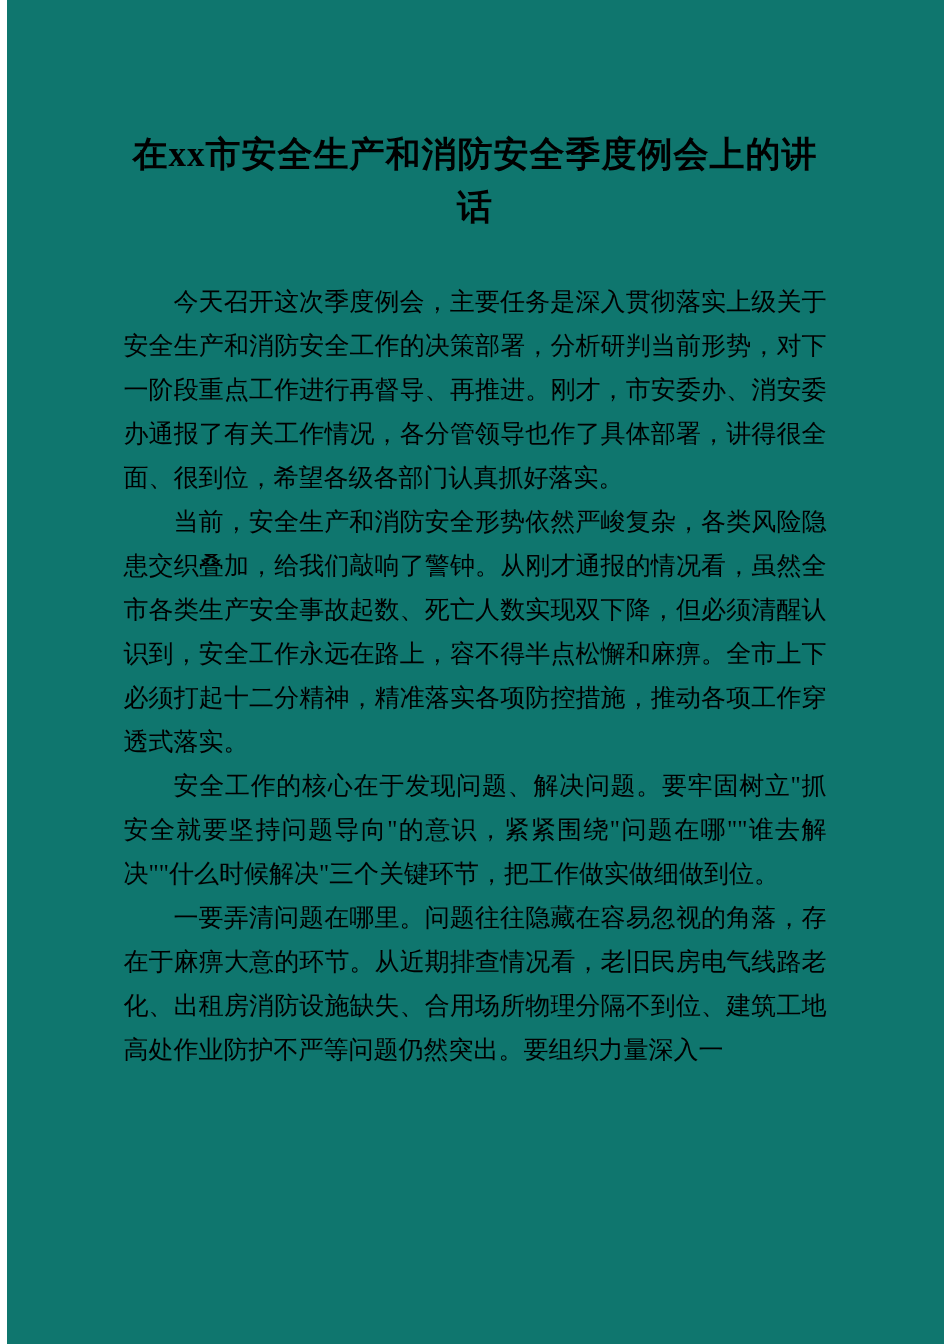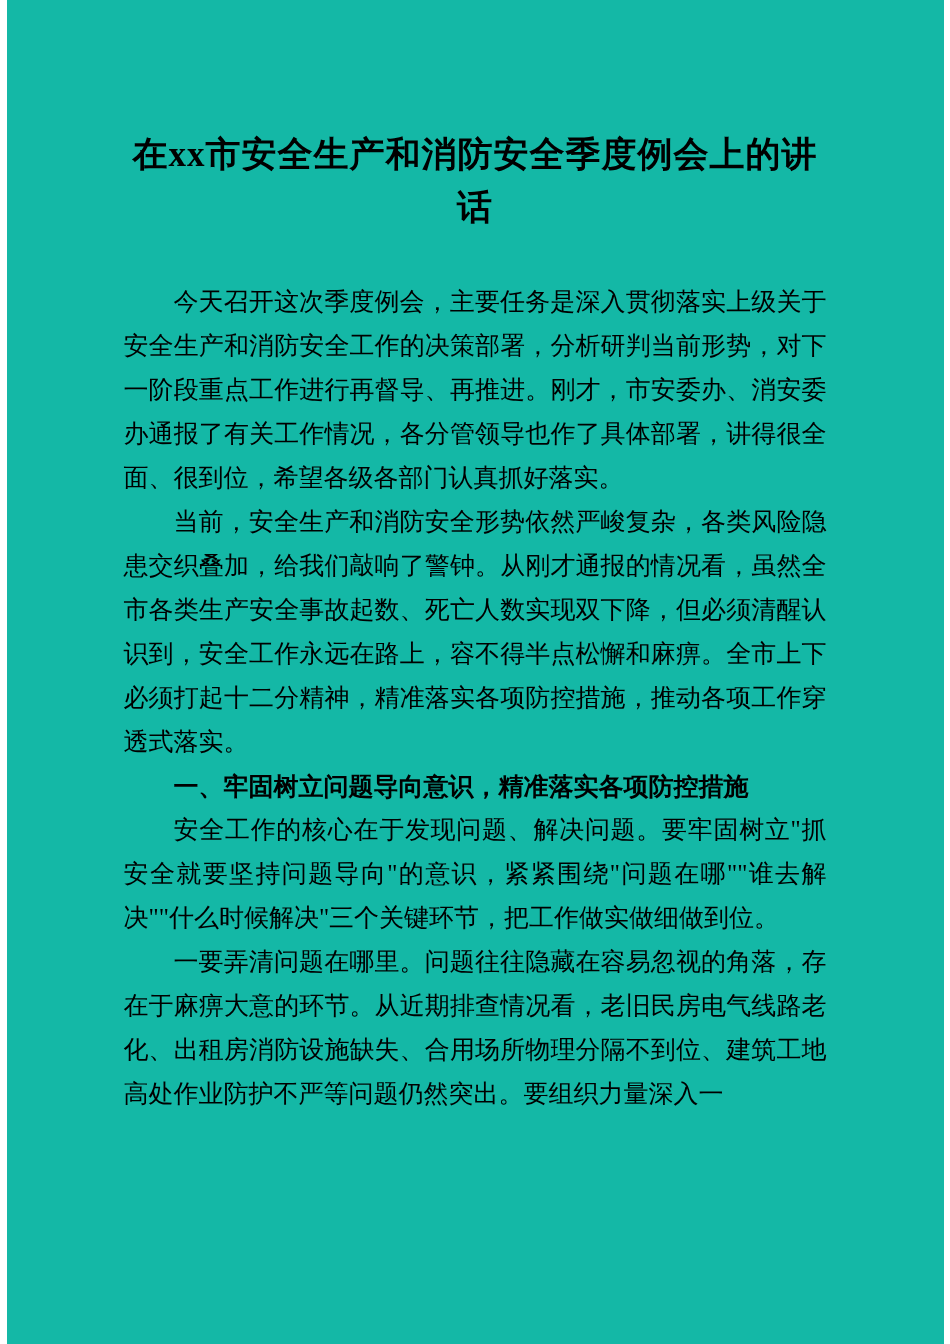--- a/index.html
+++ b/index.html
@@ -5,21 +5,21 @@
   html, body {
     margin: 0;
     padding: 0;
     background: #ffffff;
   }
   .page {
     position: relative;
     width: 937px;
     height: 1344px;
     margin: 0 auto;
-    background: #14b8a6;
+    background: #0f766e;
     box-sizing: border-box;
     padding: 128px 117px 0 117px;
     overflow: hidden;
     color: #000000;
     font-family: "Liberation Serif", "DejaVu Serif", serif;
   }
   .doc-title {
     margin: 0 0 46px 0;
     font-size: 35px;
     line-height: 53px;
@@ -47,17 +47,16 @@
 </style>
 </head>
 <body>
 
 <div class="page">
   <h1 class="doc-title">在xx市安全生产和消防安全季度例会上的讲话</h1>
 
   <div class="doc-body">
     <p class="body-paragraph">今天召开这次季度例会，主要任务是深入贯彻落实上级关于安全生产和消防安全工作的决策部署，分析研判当前形势，对下一阶段重点工作进行再督导、再推进。刚才，市安委办、消安委办通报了有关工作情况，各分管领导也作了具体部署，讲得很全面、很到位，希望各级各部门认真抓好落实。</p>
     <p class="body-paragraph">当前，安全生产和消防安全形势依然严峻复杂，各类风险隐患交织叠加，给我们敲响了警钟。从刚才通报的情况看，虽然全市各类生产安全事故起数、死亡人数实现双下降，但必须清醒认识到，安全工作永远在路上，容不得半点松懈和麻痹。全市上下必须打起十二分精神，精准落实各项防控措施，推动各项工作穿透式落实。</p>
-    <p class="section-heading">一、牢固树立问题导向意识，精准落实各项防控措施</p>
     <p class="body-paragraph">安全工作的核心在于发现问题、解决问题。要牢固树立"抓安全就要坚持问题导向"的意识，紧紧围绕"问题在哪""谁去解决""什么时候解决"三个关键环节，把工作做实做细做到位。</p>
     <p class="body-paragraph">一要弄清问题在哪里。问题往往隐藏在容易忽视的角落，存在于麻痹大意的环节。从近期排查情况看，老旧民房电气线路老化、出租房消防设施缺失、合用场所物理分隔不到位、建筑工地高处作业防护不严等问题仍然突出。要组织力量深入一</p>
   </div>
 </div>
 
 </body></html>

